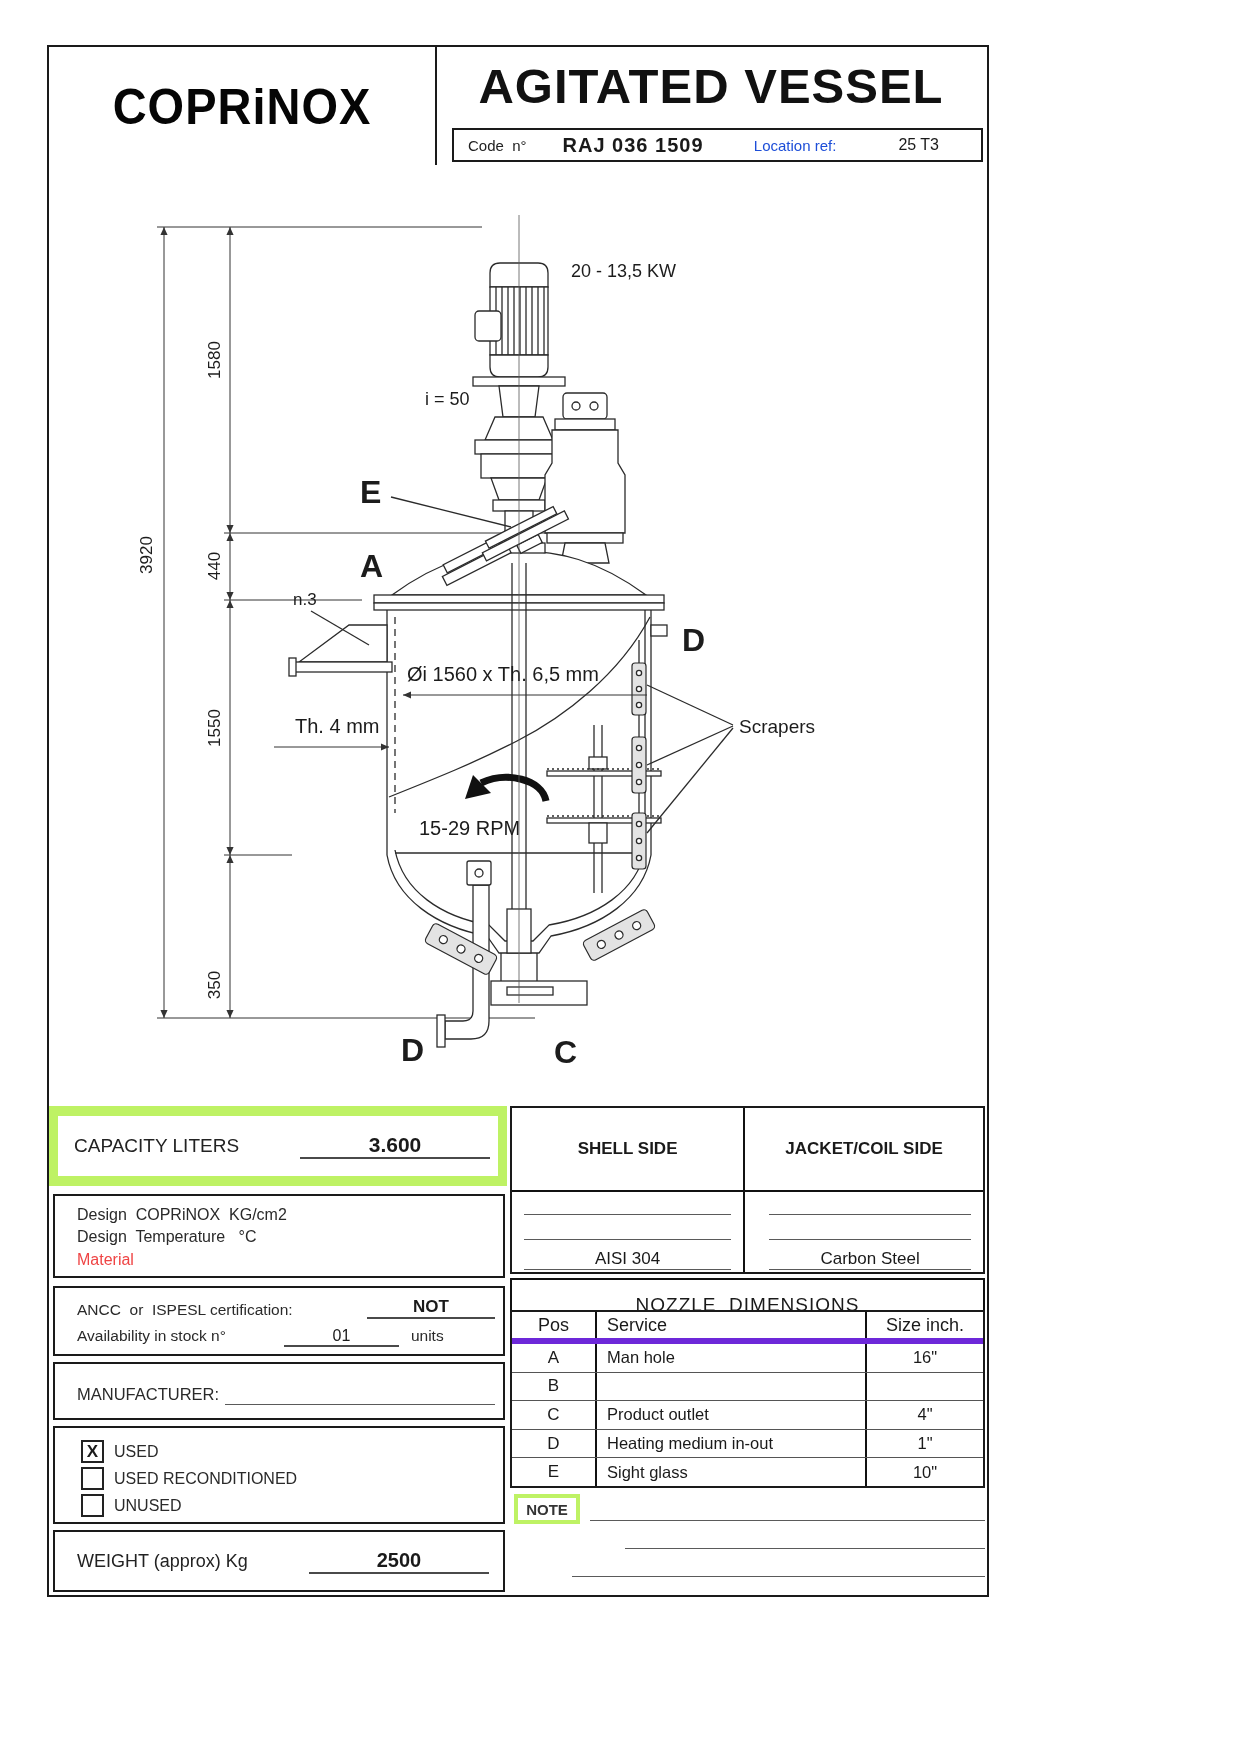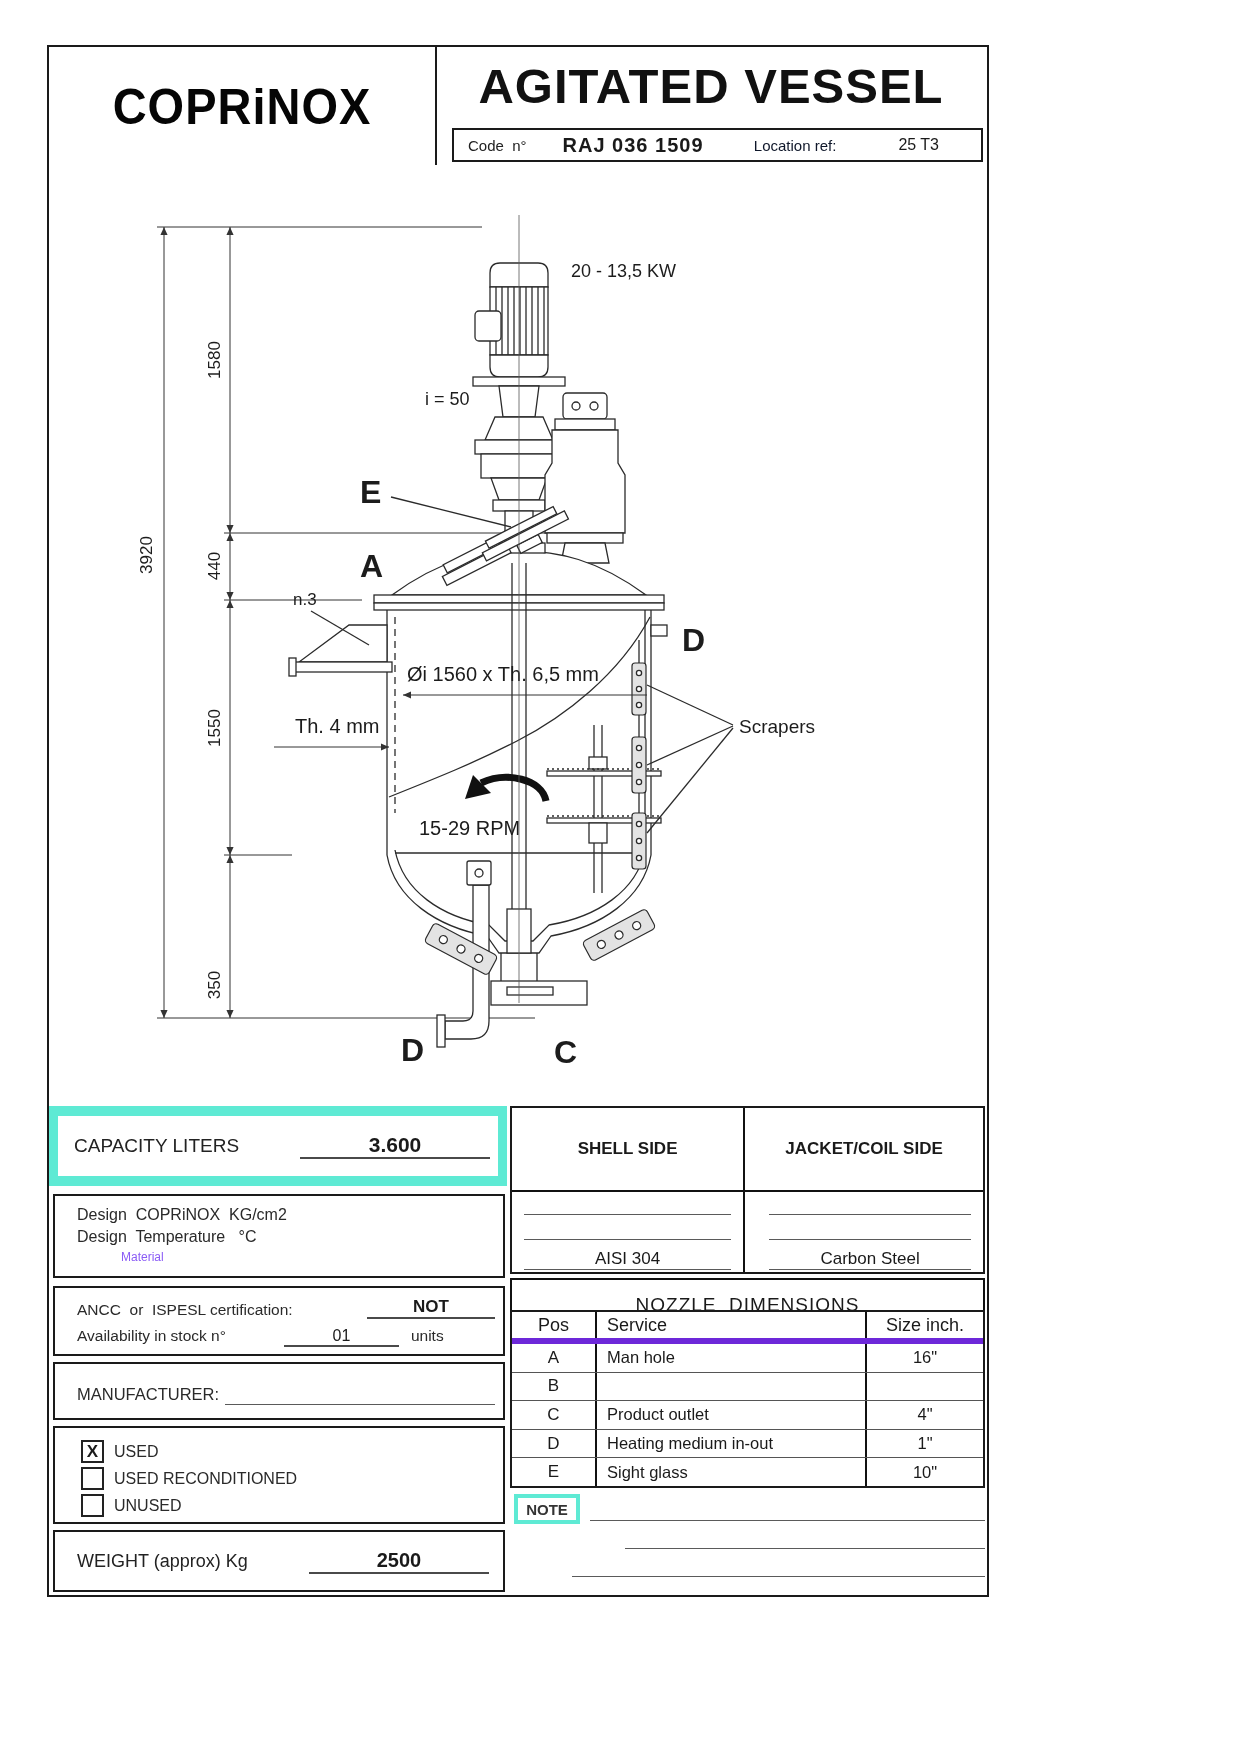--- a/index.html
+++ b/index.html
@@ -6,21 +6,21 @@
   body{width:1239px;height:1754px;position:relative;font-family:"Liberation Sans",sans-serif;color:#1a1a1a;}
   .abs{position:absolute;}
   .pre{white-space:pre;}
   .sheet{border:2px solid #1a1a1a;}
   .box{border:2px solid #1a1a1a;background:#fff;box-sizing:border-box;}
   .logo{font-weight:900;font-size:47px;letter-spacing:1px;color:#050505;transform:scaleY(1.08);}
   .title{font-weight:700;font-size:49px;letter-spacing:1px;color:#111;}
   .codebar{display:flex;align-items:center;box-sizing:border-box;padding:0 14px;}
   .ul{border-bottom:2px solid #4a4a4a;text-align:center;}
   .ulthin{border-bottom:1.5px solid #5a5a5a;}
-  .grayframe{background:#5eead4;}
+  .grayframe{background:#bef264;}
   .cell-h{font-weight:700;font-size:17px;}
   .chk{width:23px;height:23px;border:2px solid #222;box-sizing:border-box;display:flex;align-items:center;justify-content:center;font-weight:700;font-size:17px;background:#fff;}
   .noz-row{display:flex;align-items:center;box-sizing:border-box;}
   svg text{fill:#1c1c1c;font-family:"Liberation Sans",sans-serif;}
   .ln{stroke:#2b2b2b;fill:none;stroke-width:1.3px;}
   .fw{fill:#fff;stroke:#2b2b2b;stroke-width:1.3px;}
   .fg{fill:#e3e3e3;stroke:#2b2b2b;stroke-width:1.2px;}
   .dim{stroke:#333;stroke-width:1px;fill:none;}
 </style>
 </head>
@@ -30,21 +30,21 @@
 
 <div class="abs" style="left:49px;top:47px;width:386px;height:118px;border-right:2px solid #1a1a1a;display:flex;align-items:center;justify-content:center;">
   <span class="logo">COPRiNOX</span>
 </div>
 <div class="abs" style="left:437px;top:47px;width:548px;height:78px;display:flex;align-items:center;justify-content:center;">
   <span class="title">AGITATED VESSEL</span>
 </div>
 <div class="abs box codebar" style="left:452px;top:128px;width:531px;height:34px;">
   <span class="pre" style="font-size:15px;color:#222;">Code  n°</span>
   <span style="font-size:20px;font-weight:700;margin-left:36px;letter-spacing:1px;">RAJ 036 1509</span>
-  <span style="font-size:15px;color:#0f172a;margin-left:auto;margin-right:62px;">Location ref:</span>
+  <span style="font-size:15px;color:#1d4ed8;margin-left:auto;margin-right:62px;">Location ref:</span>
   <span style="font-size:16px;margin-right:28px;">25 T3</span>
 </div>
 
 <svg class="abs" style="left:49px;top:165px;" width="936" height="941" viewBox="0 0 936 941">
   <defs>
     <marker id="arr" viewBox="0 0 10 10" refX="9" refY="5" markerWidth="9" markerHeight="9" orient="auto-start-reverse">
       <path d="M0,1 L9,5 L0,9 z" fill="#333"></path>
     </marker>
   </defs>
 
@@ -222,21 +222,21 @@
 <div class="abs grayframe" style="left:49px;top:1106px;width:458px;height:80px;padding:0;box-sizing:border-box;">
   <div style="position:absolute;left:9px;top:10px;right:9px;bottom:10px;background:#fff;display:flex;align-items:center;">
     <span style="font-size:19px;margin-left:16px;color:#222;">CAPACITY LITERS</span>
     <span class="ul" style="font-size:21px;font-weight:700;width:190px;margin-left:auto;margin-right:8px;">3.600</span>
   </div>
 </div>
 
 <div class="abs box" style="left:53px;top:1194px;width:452px;height:84px;padding:8px 0 0 22px;">
   <div class="pre" style="font-size:16px;line-height:1.4;color:#2a2a2a;">Design  COPRiNOX  KG/cm2</div>
   <div class="pre" style="font-size:16px;line-height:1.4;color:#2a2a2a;">Design  Temperature   °C</div>
-  <div class="pre" style="font-size:12px;line-height:1.4;color:#8b5cf6;margin-left:44px;">Material</div>
+  <div class="pre" style="font-size:16px;line-height:1.4;color:#ef4444;">Material</div>
 </div>
 
 <div class="abs box" style="left:53px;top:1286px;width:452px;height:70px;padding:9px 6px 0 22px;">
   <div style="display:flex;align-items:flex-end;">
     <span class="pre" style="font-size:15.5px;color:#2a2a2a;">ANCC  or  ISPESL certification:</span>
     <span class="ul" style="font-size:17px;font-weight:700;width:128px;margin-left:auto;margin-right:2px;">NOT</span>
   </div>
   <div style="display:flex;margin-top:8px;">
     <span style="font-size:15.5px;color:#2a2a2a;">Availability in stock n°</span>
     <span class="ul" style="font-size:16px;width:115px;margin-left:58px;">01</span>

